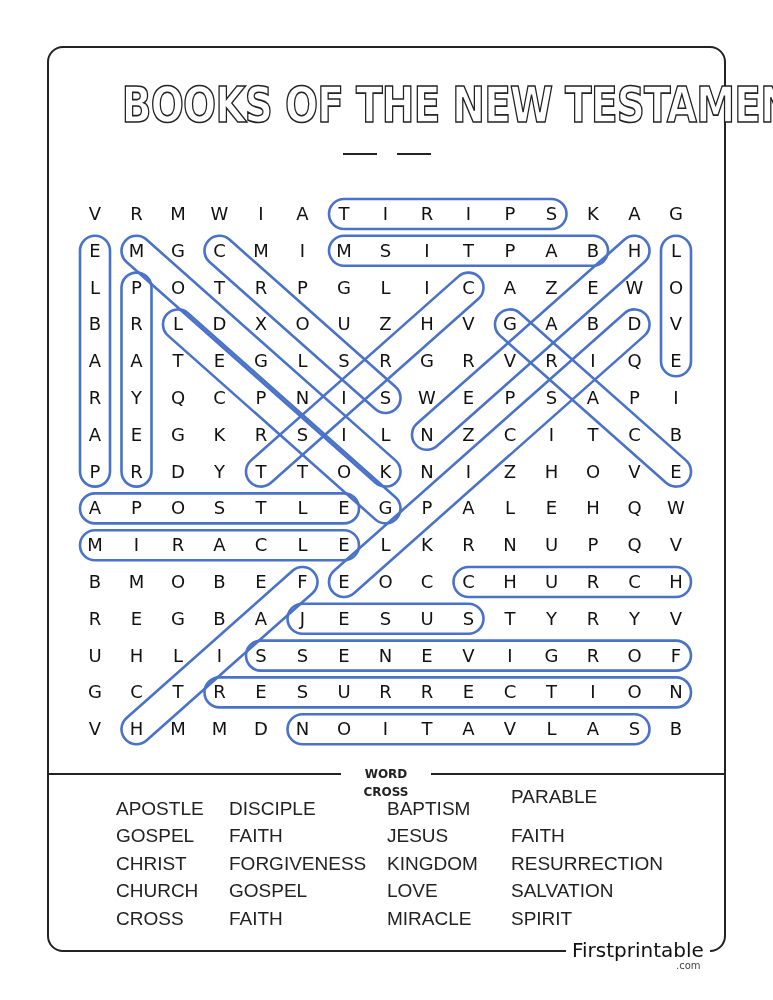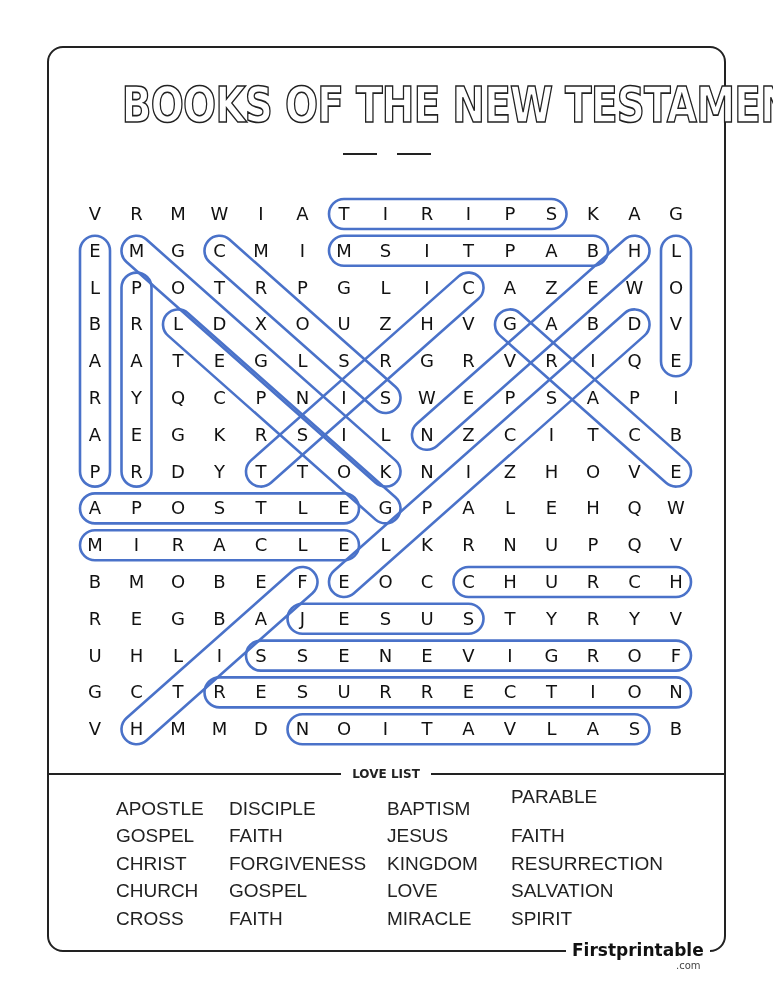--- a/index.html
+++ b/index.html
@@ -6,21 +6,21 @@
   body { width:773px; height:1000px; position:relative; overflow:hidden; font-family:"DejaVu Sans", sans-serif; color:#111; }
   .frame { position:absolute; left:47px; top:46px; width:679px; height:906px; border:2px solid #222; border-radius:16px; box-sizing:border-box; }
   .title { position:absolute; left:47px; width:679px; top:70px; text-align:center; font-family:"DejaVu Sans", sans-serif; font-weight:bold; font-size:50px; letter-spacing:-1px; color:#fff; -webkit-text-stroke:1.6px #222; transform:scaleX(0.78); transform-origin:center; white-space:nowrap; line-height:70px; }
   .subtitle { position:absolute; left:47px; width:679px; top:139px; text-align:center; font-family:"Liberation Sans", sans-serif; font-size:20px; color:#222; line-height:26px; }
   .subtitle .dash { display:inline-block; width:34px; height:2px; background:#222; vertical-align:middle; margin:0 10px; }
   .grid-svg { position:absolute; left:0; top:0; }
   .letter { position:absolute; width:30px; margin-left:-15px; text-align:center; font-family:"DejaVu Sans", sans-serif; font-size:18px; line-height:22px; margin-top:-11px; color:#111; }
   .divider { position:absolute; left:47px; width:679px; top:773px; height:2px; background:#222; }
   .wl-label { position:absolute; top:765px; left:341px; width:90px; text-align:center; background:#fff; font-family:"DejaVu Sans", sans-serif; font-weight:bold; font-size:12px; line-height:18px; color:#222; }
   .wl-item { position:absolute; font-family:"Liberation Sans", sans-serif; font-size:19px; color:#222; line-height:22px; }
-  .brand { position:absolute; left:566px; top:938px; padding:0 6px; background:#fff; font-family:"DejaVu Sans", sans-serif; font-weight:bold; font-size:17px; color:#111; line-height:24px; }
+  .brand { position:absolute; left:566px; top:938px; padding:0 6px; background:#fff; font-family:"DejaVu Sans", sans-serif; font-weight:normal; font-size:20px; color:#111; line-height:24px; }
   .brand-sub { position:absolute; left:676px; top:960px; font-family:"DejaVu Sans", sans-serif; font-size:10px; color:#444; }
 </style>
 </head>
 <body>
 
 <div class="frame"></div>
 
 <div class="title">BOOKS OF THE NEW TESTAMENT</div>
 <div class="subtitle">
   <span class="dash"></span><span class="dash"></span>
@@ -270,21 +270,21 @@
     <div class="letter" style="left: 427px; top: 729.2px;">T</div>
     <div class="letter" style="left: 468.5px; top: 729.2px;">A</div>
     <div class="letter" style="left: 510px; top: 729.2px;">V</div>
     <div class="letter" style="left: 551.5px; top: 729.2px;">L</div>
     <div class="letter" style="left: 593px; top: 729.2px;">A</div>
     <div class="letter" style="left: 634.5px; top: 729.2px;">S</div>
     <div class="letter" style="left: 676px; top: 729.2px;">B</div>
   </div>
 
 <div class="divider"></div>
-<div class="wl-label">LOVE LIST</div>
+<div class="wl-label">WORD CROSS</div>
 <div id="wordlist">
     <div class="wl-item" style="left: 116px; top: 798px;">APOSTLE</div>
     <div class="wl-item" style="left: 116px; top: 825px;">GOSPEL</div>
     <div class="wl-item" style="left: 116px; top: 853px;">CHRIST</div>
     <div class="wl-item" style="left: 116px; top: 880px;">CHURCH</div>
     <div class="wl-item" style="left: 116px; top: 908px;">CROSS</div>
     <div class="wl-item" style="left: 229px; top: 798px;">DISCIPLE</div>
     <div class="wl-item" style="left: 229px; top: 825px;">FAITH</div>
     <div class="wl-item" style="left: 229px; top: 853px;">FORGIVENESS</div>
     <div class="wl-item" style="left: 229px; top: 880px;">GOSPEL</div>

